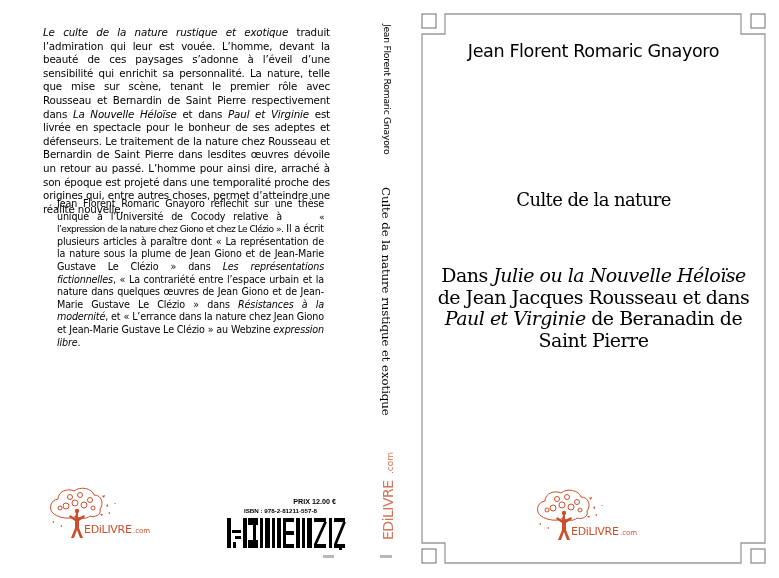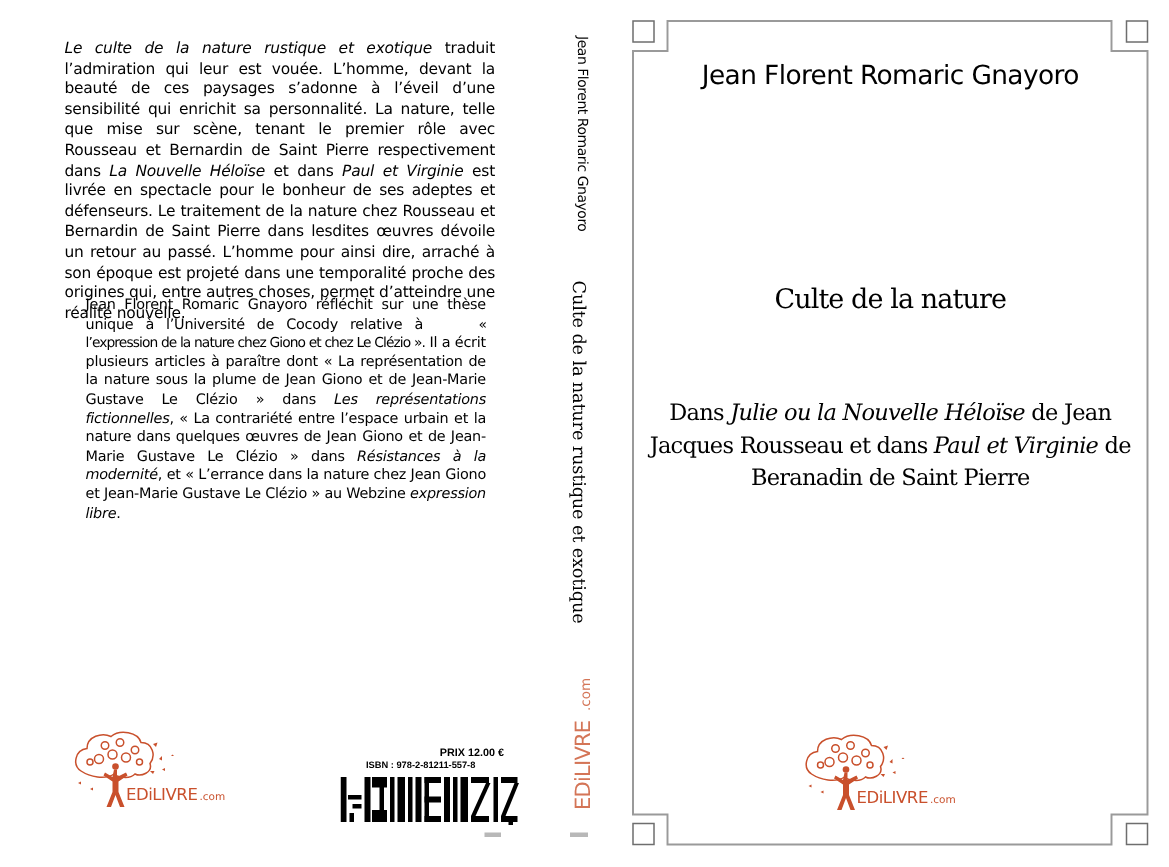--- a/index.html
+++ b/index.html
@@ -66,21 +66,21 @@
     position: absolute; left: 421px; top: 41px; width: 345px; text-align: center;
     font-family: "DejaVu Sans", sans-serif; font-size: 17.6px; letter-spacing: -0.4px;
   }
   .front-title {
     position: absolute; left: 421px; top: 184px; width: 345px; text-align: center;
     font-family: "DejaVu Serif", serif; font-size: 18px; line-height: 32px;
     letter-spacing: -0.6px; font-weight: normal;
   }
   .front-subtitle {
     position: absolute; left: 428px; top: 265px; width: 331px; text-align: center;
-    font-family: "DejaVu Serif", serif; font-size: 15px; line-height: 21.5px;
+    font-family: "DejaVu Serif", serif; font-size: 19px; line-height: 21.5px;
     letter-spacing: -0.5px;
   }
 </style>
 </head>
 <body>
 
 <div class="back-blurb"><span class="it">Le culte de la nature rustique et exotique</span><span> traduit l’admiration qui leur est vouée. L’homme, devant la beauté de ces paysages s’adonne à l’éveil d’une sensibilité qui enrichit sa personnalité. La nature, telle que mise sur scène, tenant le premier rôle avec Rousseau et Bernardin de Saint Pierre respectivement dans </span><span class="it">La Nouvelle Héloïse</span><span> et dans </span><span class="it">Paul et Virginie</span><span> est livrée en spectacle pour le bonheur de ses adeptes et défenseurs. Le traitement de la nature chez Rousseau et Bernardin de Saint Pierre dans lesdites œuvres dévoile un retour au passé. L’homme pour ainsi dire, arraché à son époque est projeté dans une temporalité proche des origines qui, entre autres choses, permet d’atteindre une réalité nouvelle.</span></div>
 
 <div class="back-bio"><span>Jean Florent Romaric Gnayoro réfléchit sur une thèse unique à l’Université de Cocody relative à </span><span class="cond">« l’expression de la nature chez Giono et chez Le Clézio ».</span><span> Il a écrit plusieurs articles à paraître dont « La représentation de la nature sous la plume de Jean Giono et de Jean-Marie Gustave Le Clézio » dans </span><span class="it">Les représentations fictionnelles</span><span>,  « La contrariété entre l’espace urbain et la nature dans quelques œuvres de Jean Giono et de Jean-Marie Gustave Le Clézio » dans </span><span class="it">Résistances à la modernité</span><span>, et « L’errance dans la nature chez Jean Giono et  Jean-Marie Gustave Le Clézio » au Webzine </span><span class="it">expression libre</span><span>.</span></div>
 

